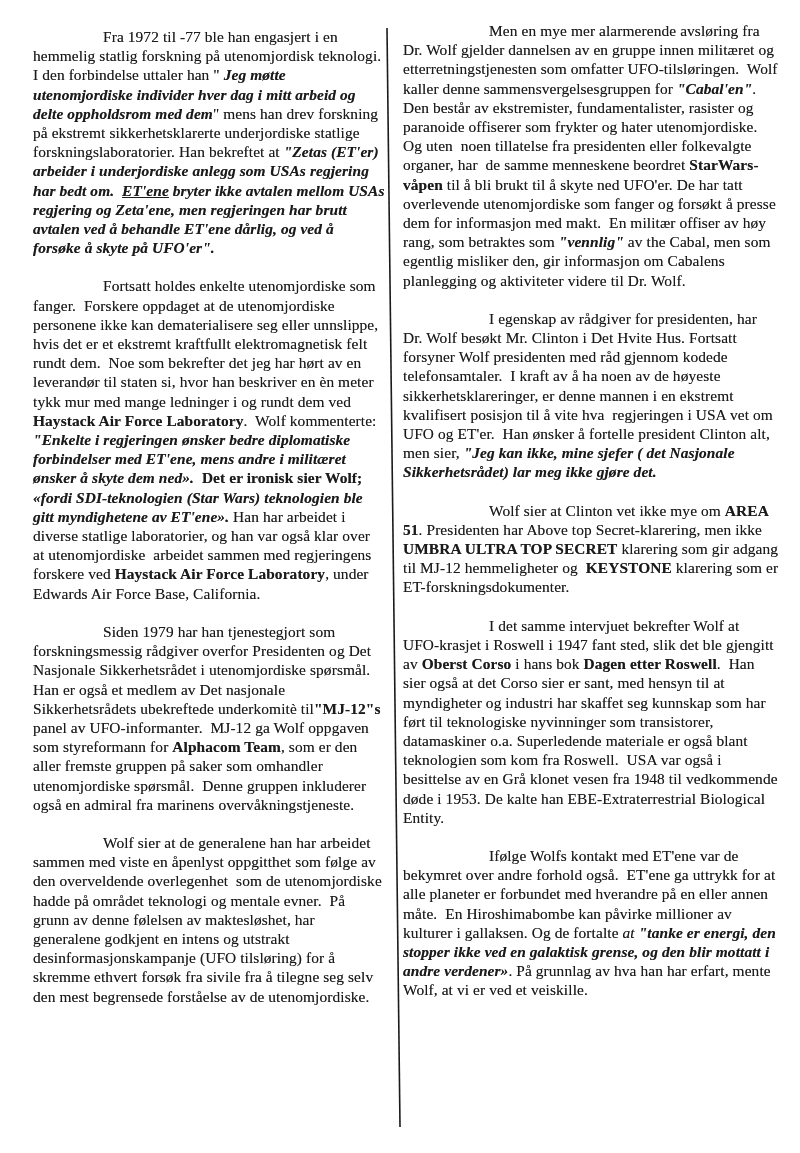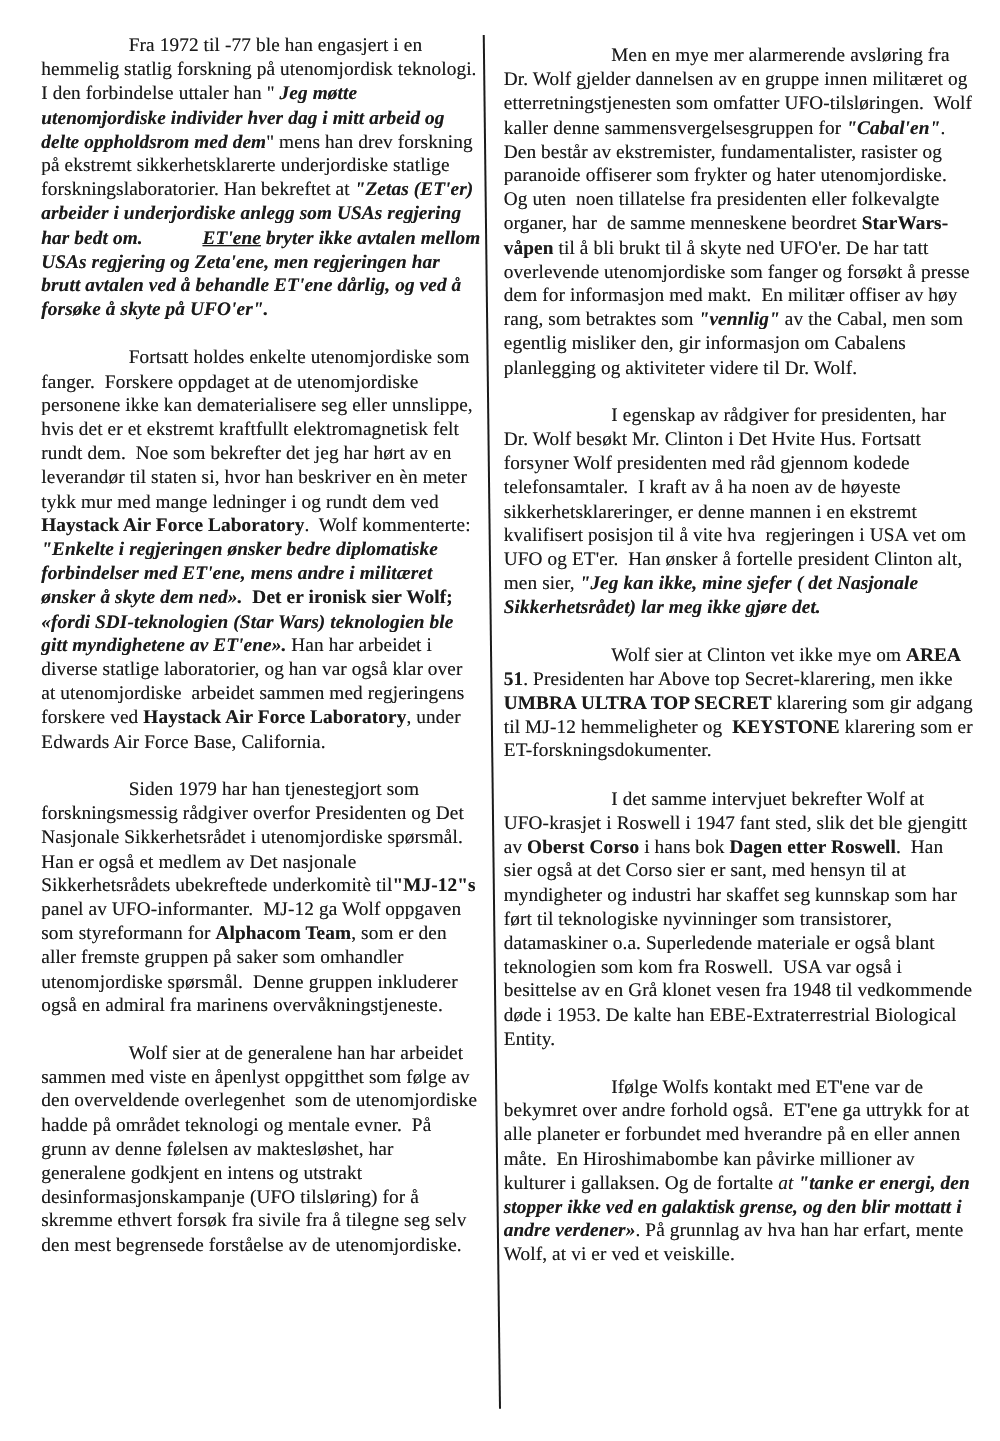--- a/index.html
+++ b/index.html
@@ -15,27 +15,27 @@
   .divider { position:absolute; left:0; top:0; pointer-events:none; }
   .col {
     position:absolute;
     font-size:15.4px;
     line-height:19.2px;
     letter-spacing:0.1px;
     text-align:left;
     text-shadow:0 0 0.3px rgba(20,20,20,0.55);
   }
   .col-left  { left:33px;  top:27px; width:352px; }
-  .col-right { left:403px; top:35px; width:376px; }
+  .col-right { left:403px; top:21px; width:376px; }
   p.para { margin:0 0 19px 0; white-space:pre-wrap; }
   .col-left  p.para { text-indent:70px; }
   .col-right p.para { text-indent:86px; }
   .b { font-weight:700; }
   .i { font-style:italic; }
-  .u { text-decoration:underline;margin-left:40px; }
+  .u { text-decoration:underline; }
 </style>
 </head>
 <body>
 
 <div class="page" style="background: rgb(255, 255, 255); color: rgb(27, 27, 27);">
   <svg class="divider" width="800" height="1153" viewBox="0 0 800 1153" aria-hidden="true">
     <line id="divline" x1="387" y1="28" x2="400" y2="1127" stroke="#1b1b1b" stroke-width="1.6"></line>
   </svg>
   <div class="col col-left">
       <p class="para"><span class="">Fra 1972 til -77 ble han engasjert i en hemmelig statlig forskning på utenomjordisk teknologi.  I den forbindelse uttaler han " </span><span class="b i">Jeg møtte utenomjordiske individer hver dag i mitt arbeid og delte oppholdsrom med dem</span><span class="">" mens han drev forskning på ekstremt sikkerhetsklarerte underjordiske statlige forskningslaboratorier. Han bekreftet at </span><span class="b i">"Zetas (ET'er) arbeider i underjordiske anlegg som USAs regjering har bedt om.  </span><span class="b i u">ET'ene</span><span class="b i"> bryter ikke avtalen mellom USAs regjering og Zeta'ene, men regjeringen har brutt avtalen ved å behandle ET'ene dårlig, og ved å forsøke å skyte på UFO'er".</span></p>

